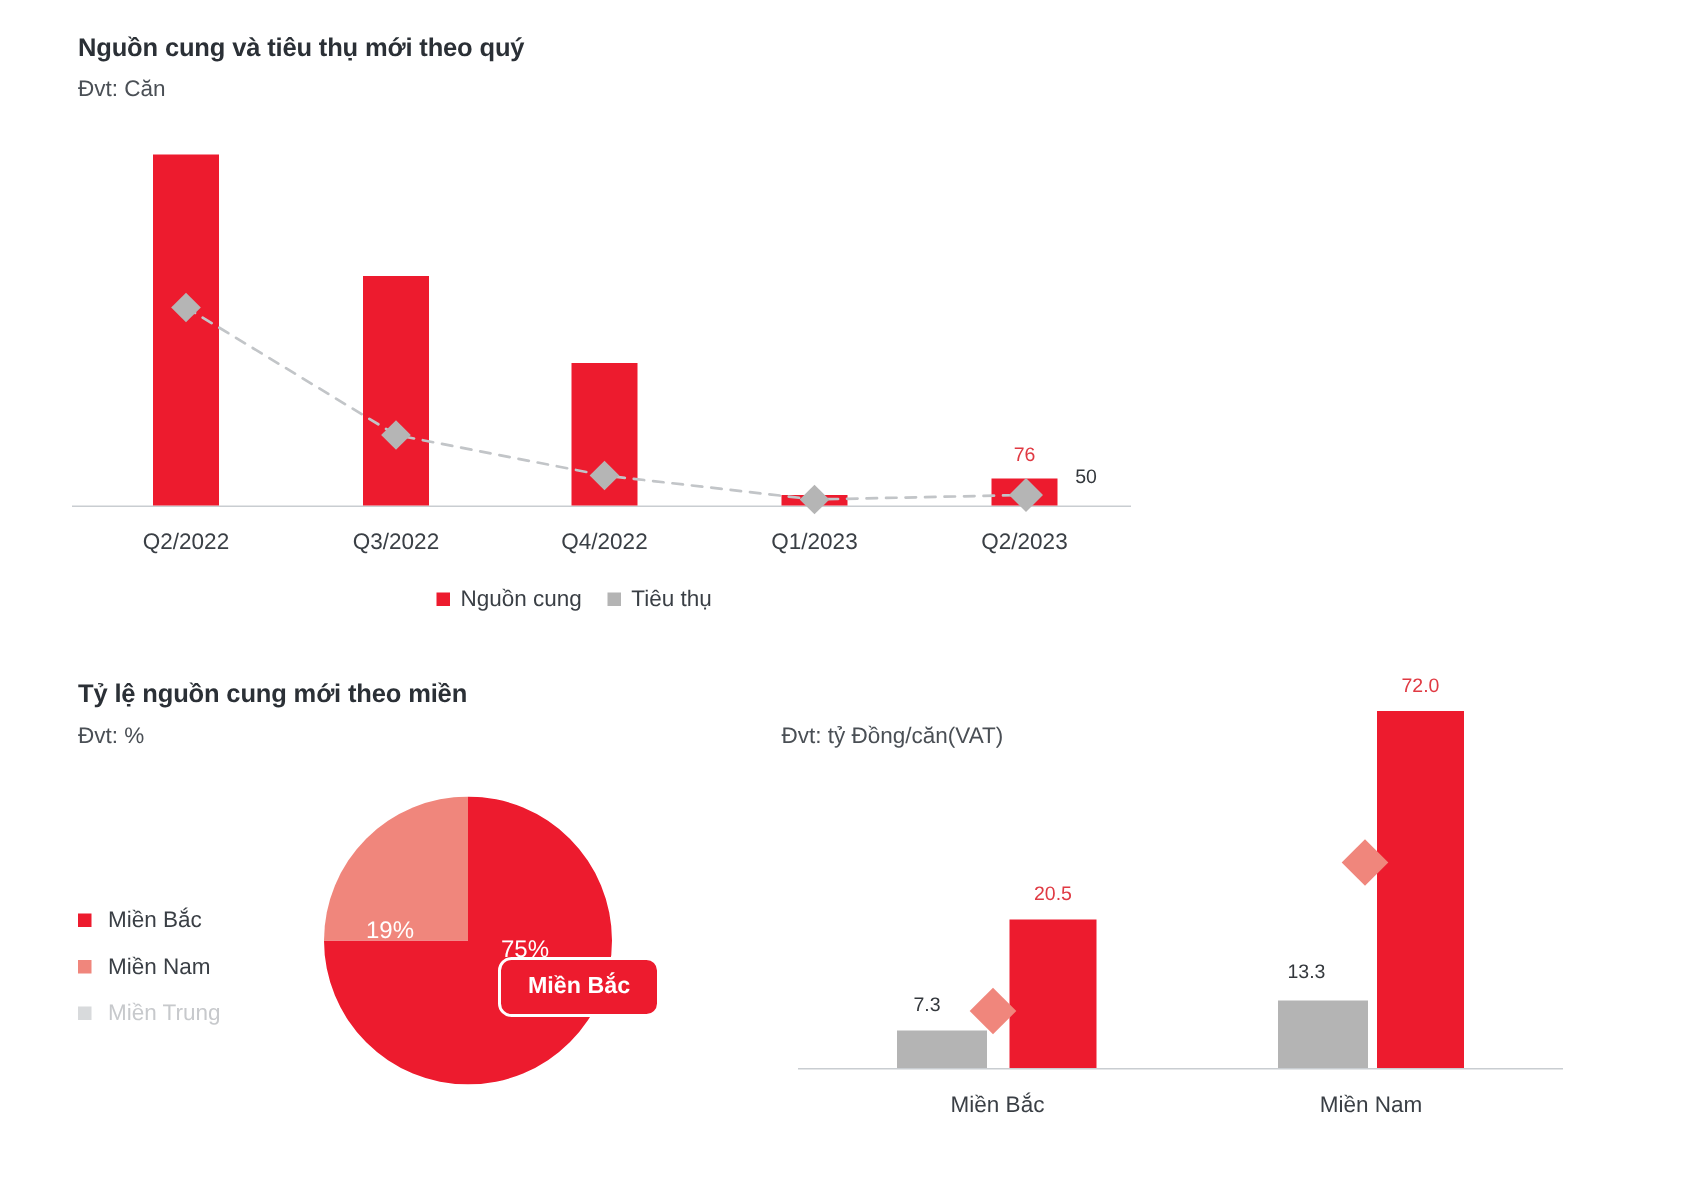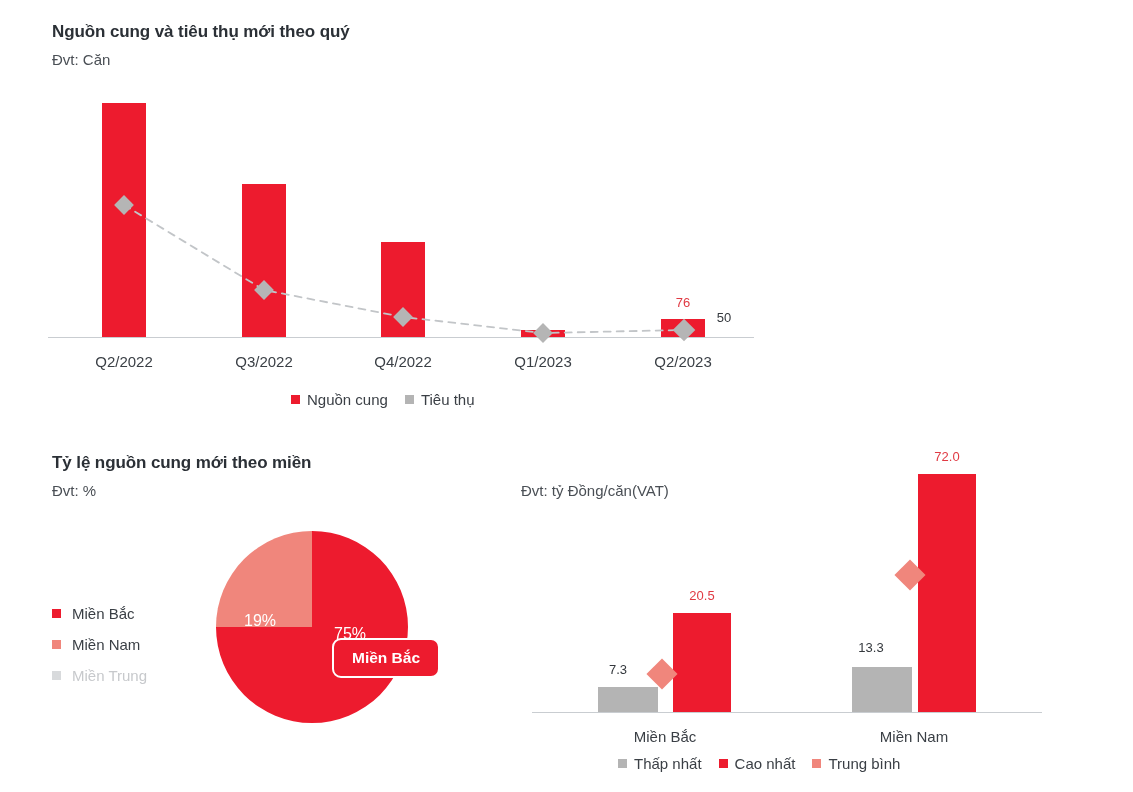--- a/index.html
+++ b/index.html
@@ -222,27 +222,13 @@
 
     <div class="val-label val-dark" style="left:68px; top:222px; width:60px;">7.3</div>
     <div class="val-label val-red" style="left:151px; top:148px; width:62px;">20.5</div>
     <div class="val-label val-dark" style="left:320px; top:200px; width:62px;">13.3</div>
     <div class="val-label val-red" style="left:396px; top:9px; width:62px;">72.0</div>
 
     <div class="cat-label" style="left:85px; top:288px; width:120px;">Miền Bắc</div>
     <div class="cat-label" style="left:334px; top:288px; width:120px;">Miền Nam</div>
   </div>
 
-  <div class="legend" style="left:98px; top:315px;">
-    <div class="legend-item">
-      <span class="swatch sw-gray"></span>
-      <span>Thấp nhất</span>
-    </div>
-    <div class="legend-item">
-      <span class="swatch sw-red"></span>
-      <span>Cao nhất</span>
-    </div>
-    <div class="legend-item">
-      <span class="swatch sw-salmon"></span>
-      <span>Trung bình</span>
-    </div>
-  </div>
 </div>
 
 </body></html>

